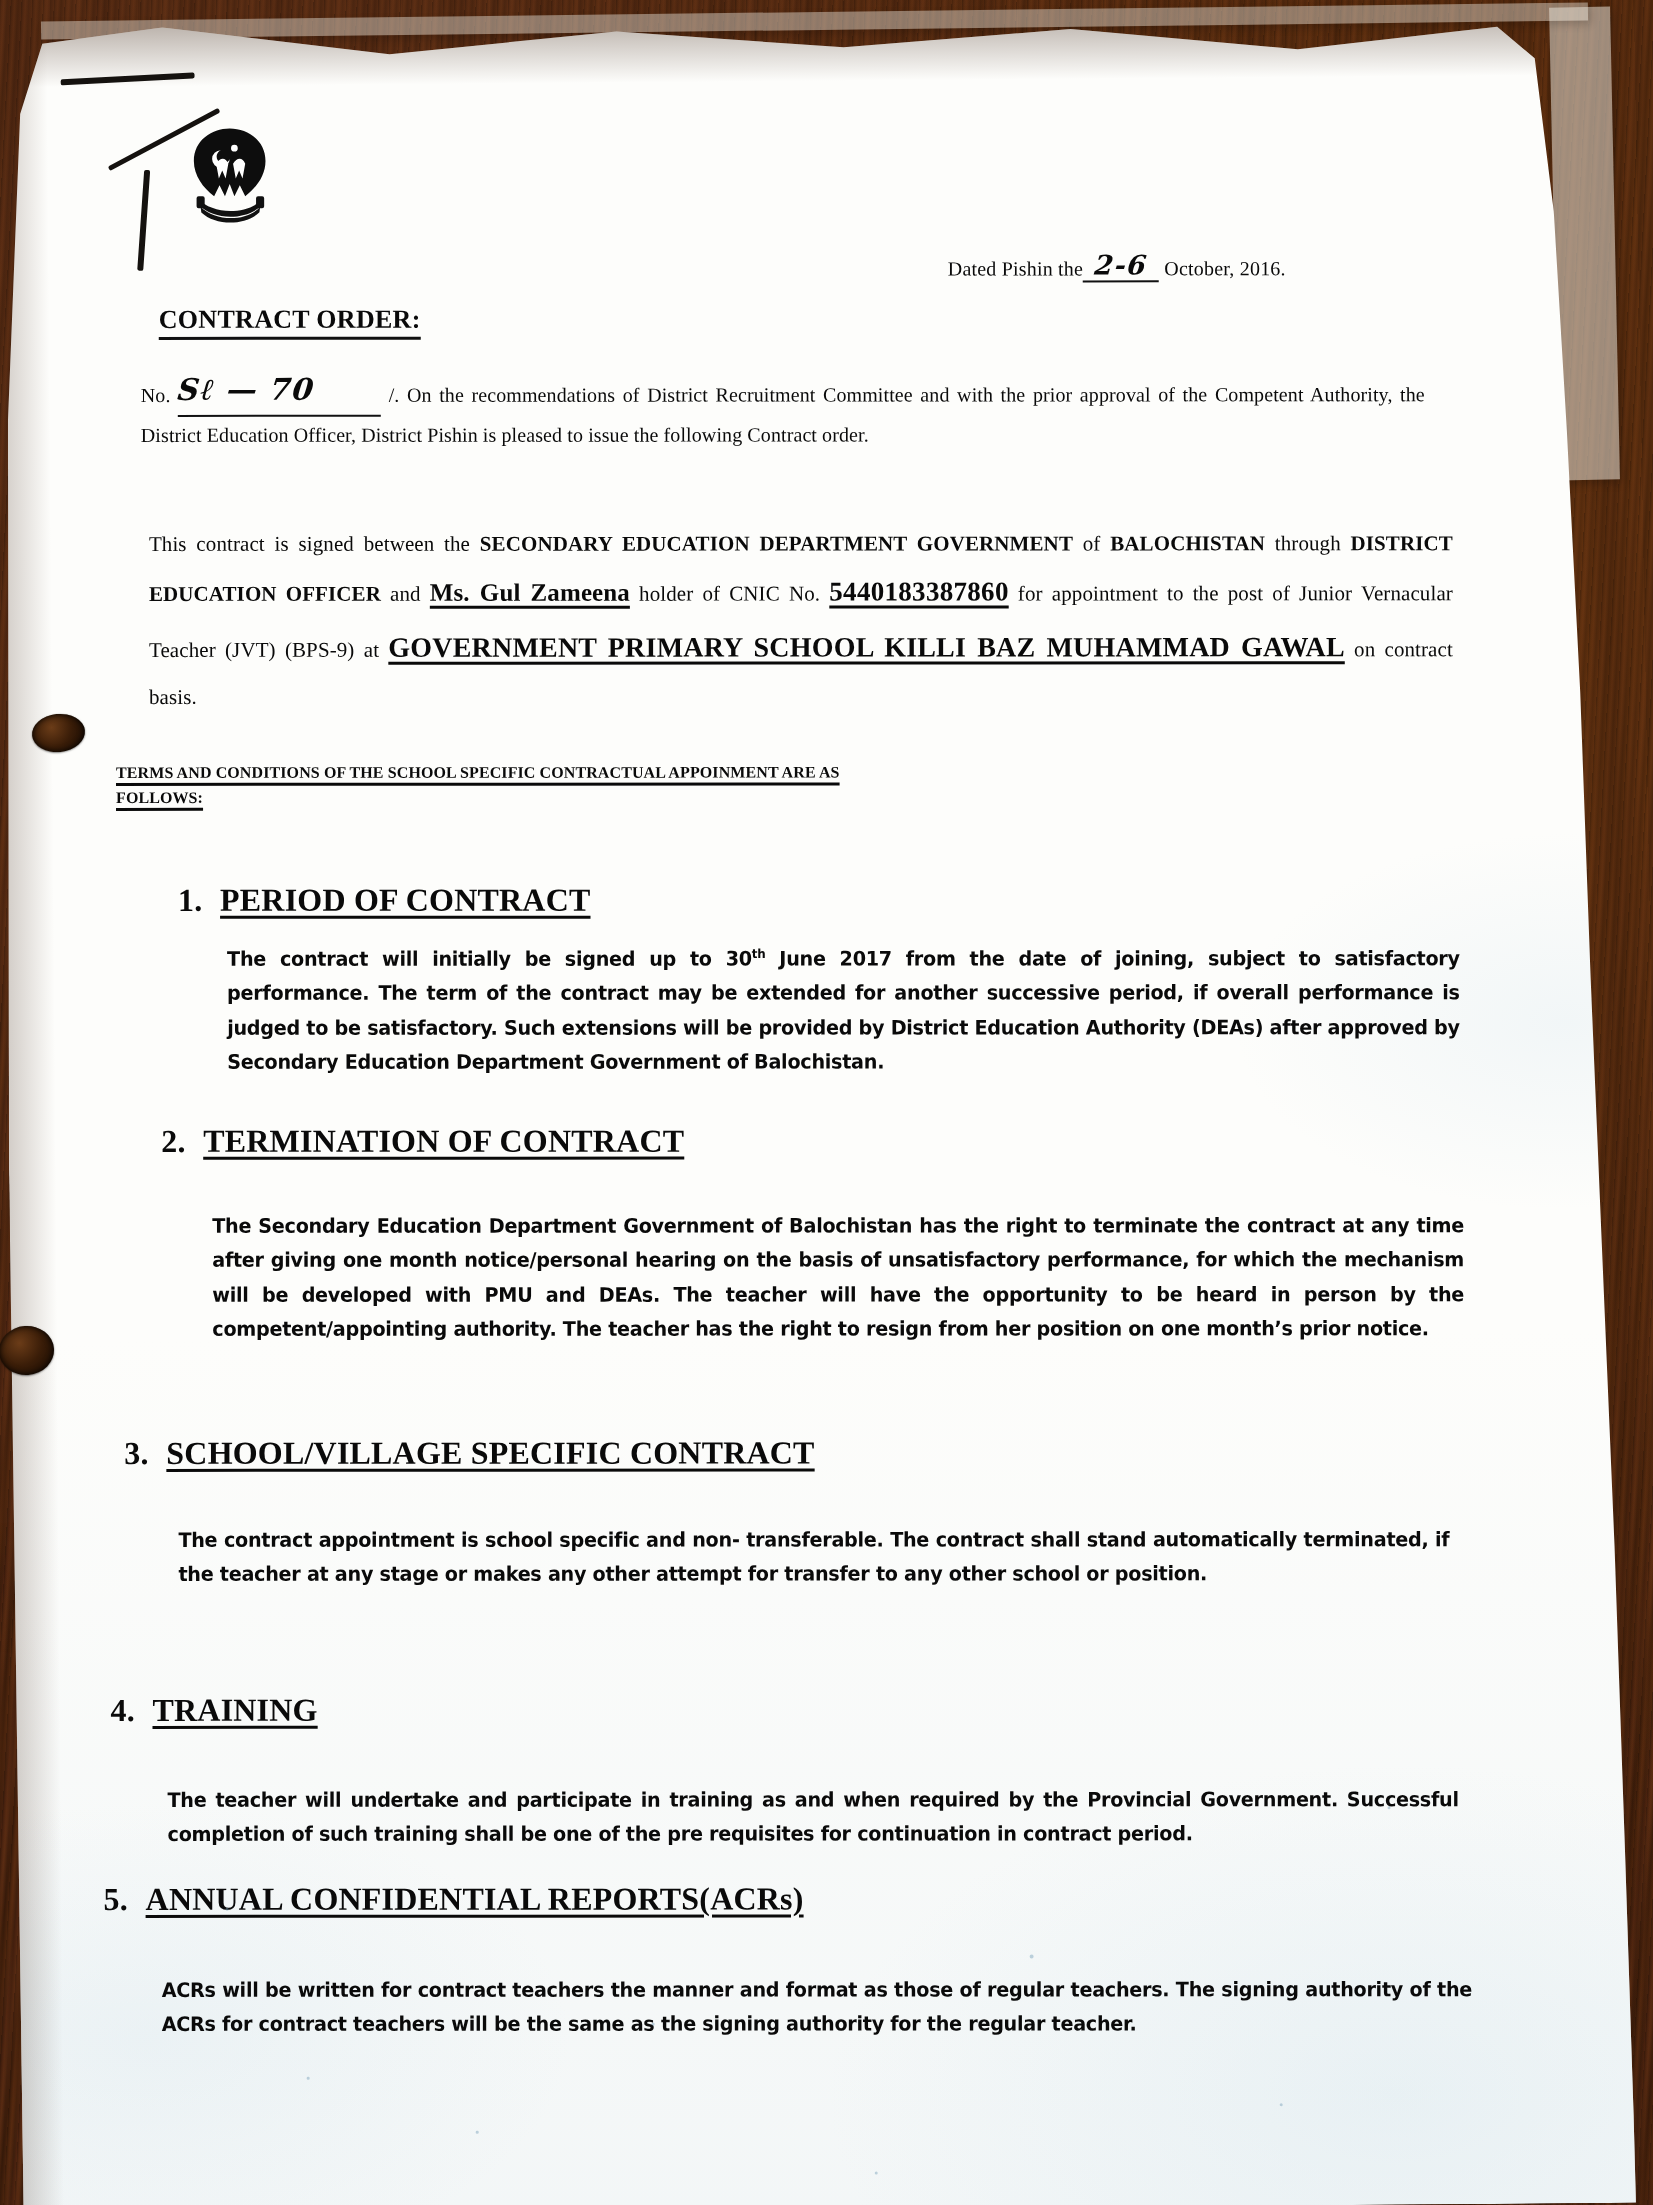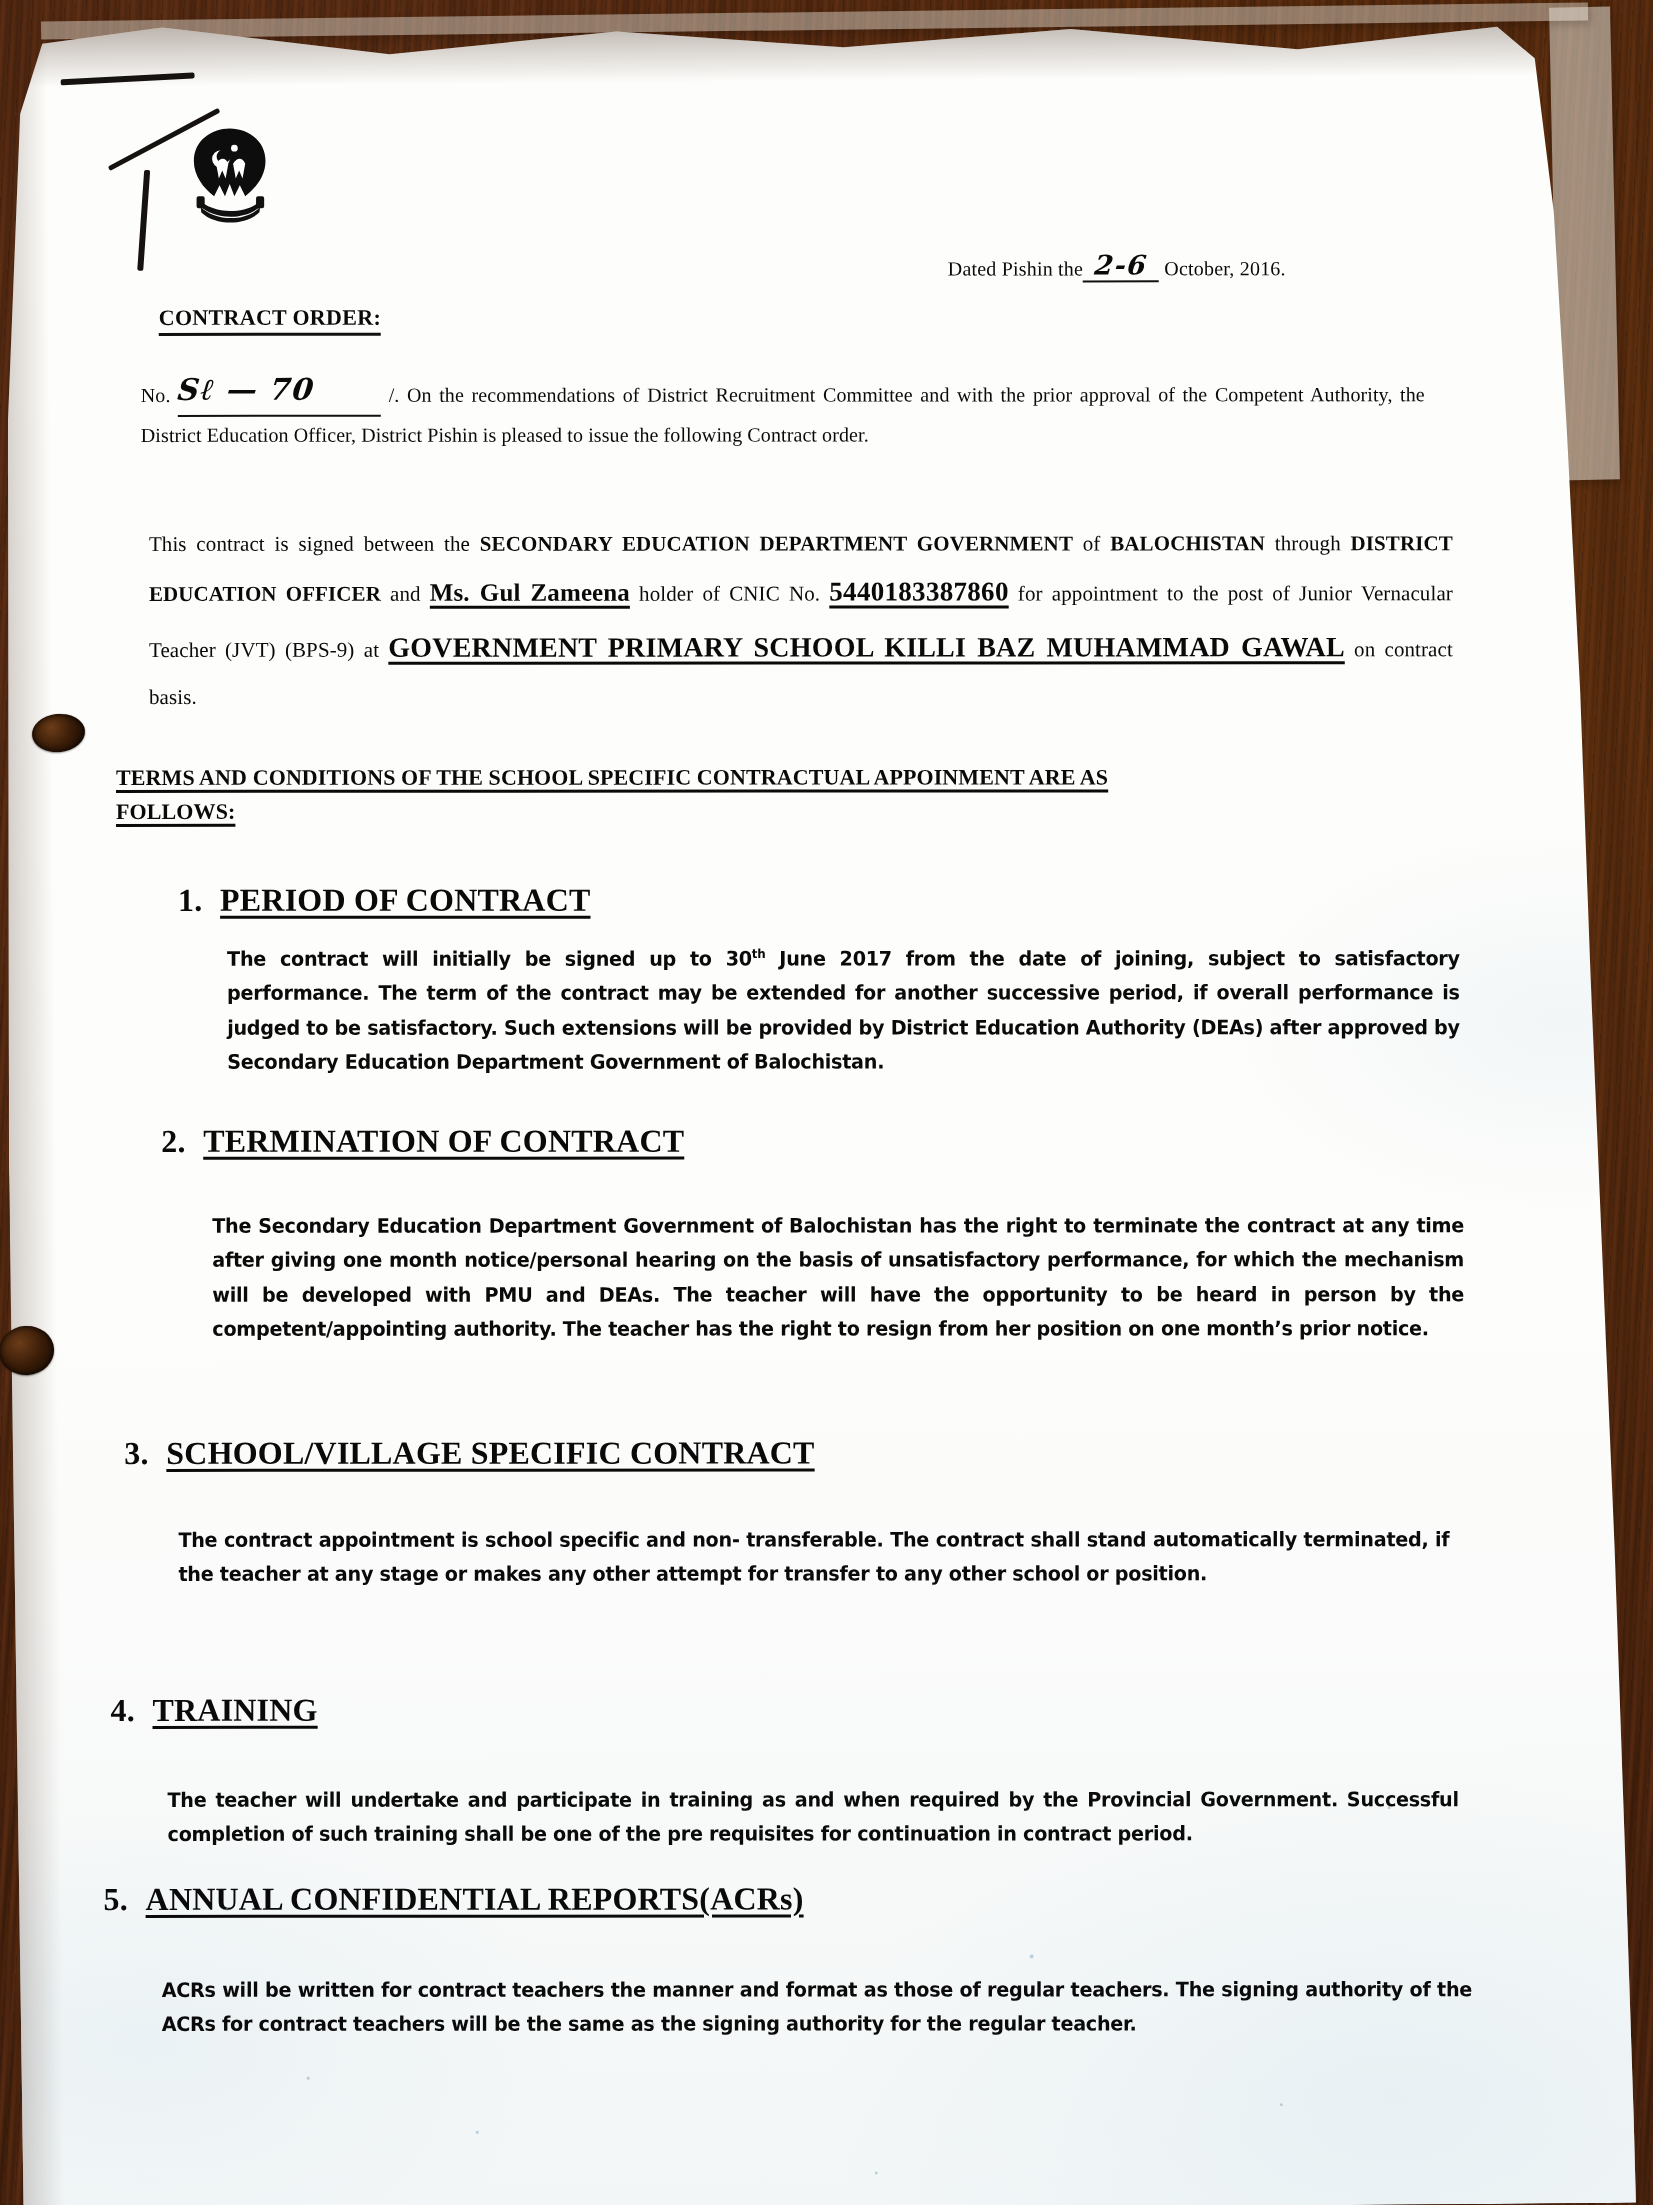--- a/index.html
+++ b/index.html
@@ -180,21 +180,21 @@
     font-size: 27px;
     letter-spacing: 1.4px;
     transform: skewX(-6deg);
     display: inline-block;
   }
 
   #contract-order-heading {
     position: absolute;
     left: 157px;
     top: 282px;
-    font-size: 22px;
+    font-size: 26px;
     letter-spacing: 0.3px;
     border-bottom: 3.4px solid #111;
     padding-bottom: 2px;
   }
 
   #order-para {
     position: absolute;
     left: 139px;
     top: 345px;
     width: 1284px;
@@ -246,21 +246,21 @@
     text-underline-offset: 5.4px;
     text-decoration-thickness: 3.4px;
     letter-spacing: 0.2px;
   }
 
   #terms-heading {
     position: absolute;
     left: 114px;
     top: 738px;
     width: 1324px;
-    font-size: 22px;
+    font-size: 16px;
     line-height: 1.55;
     letter-spacing: 0.1px;
   }
   #terms-heading span.u {
     text-decoration: underline;
     text-underline-offset: 5.4px;
     text-decoration-thickness: 3.4px;
   }
 
   .section {

